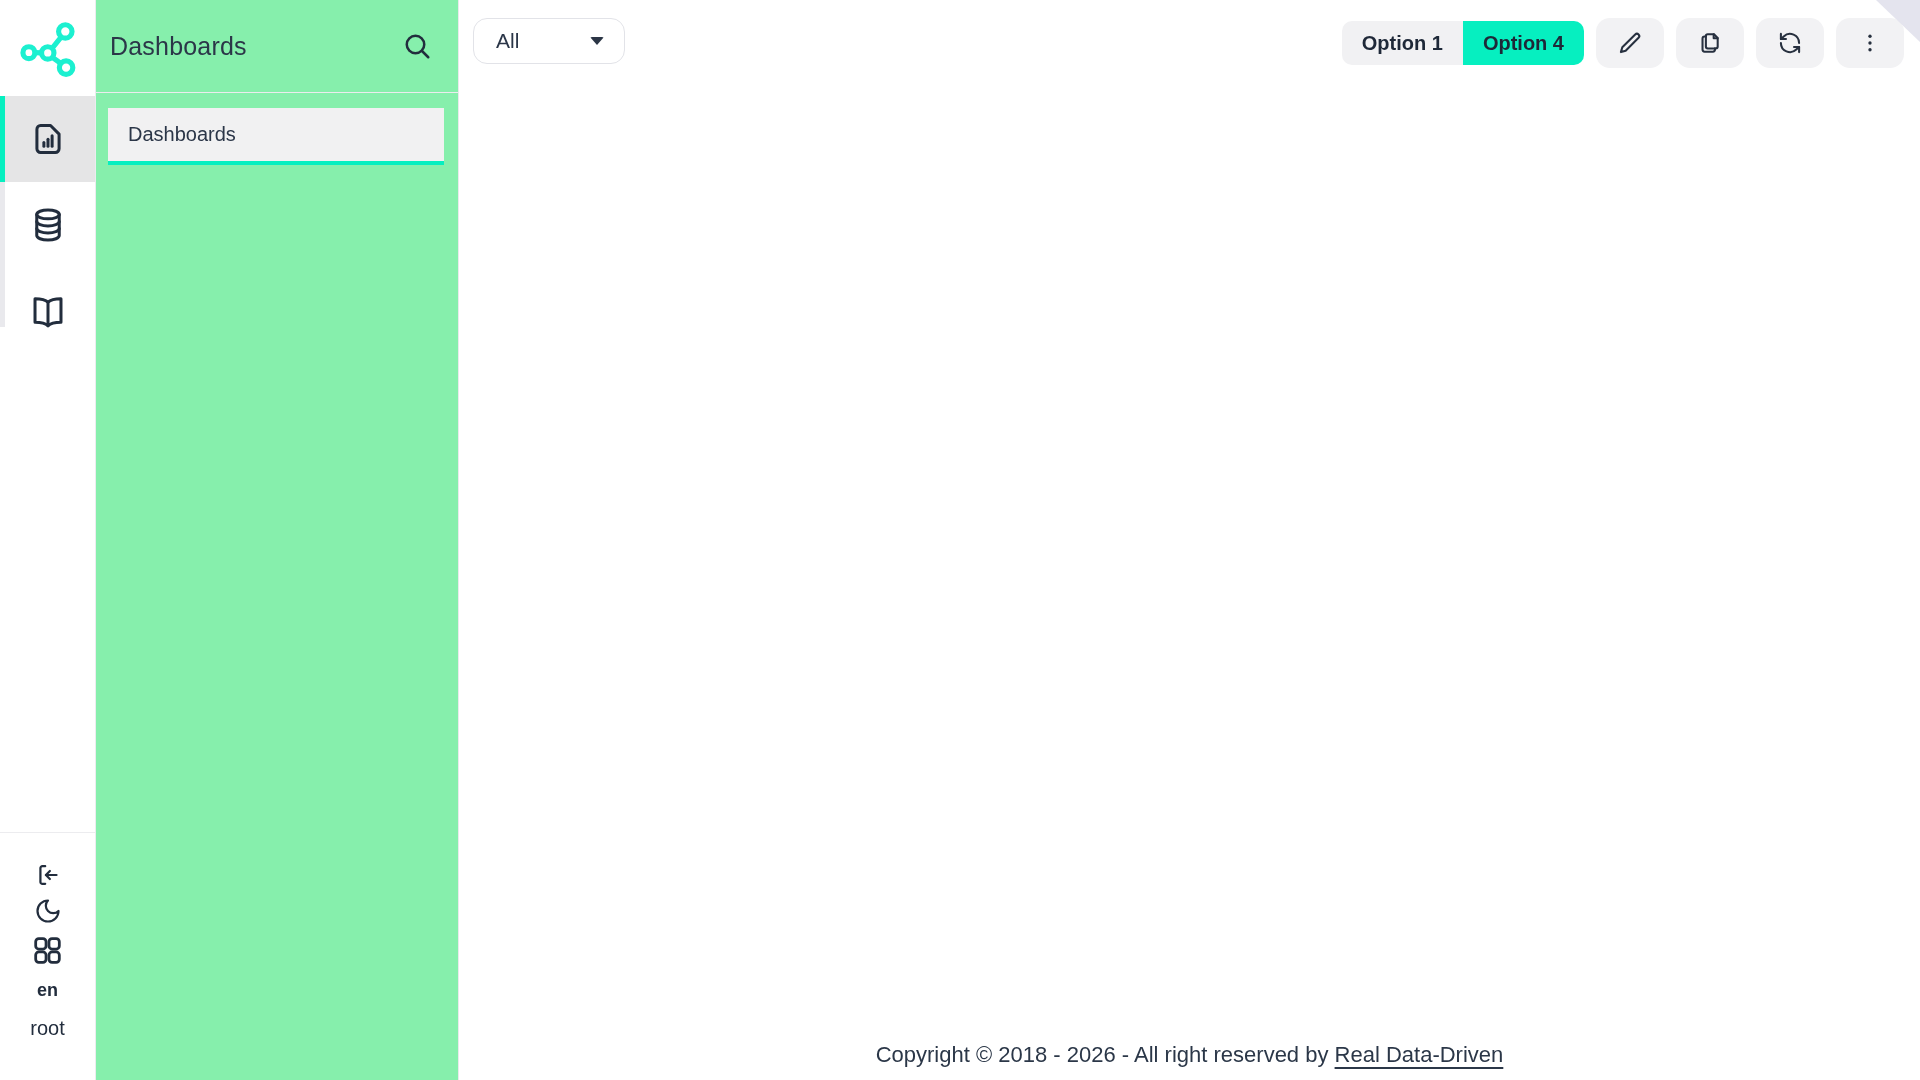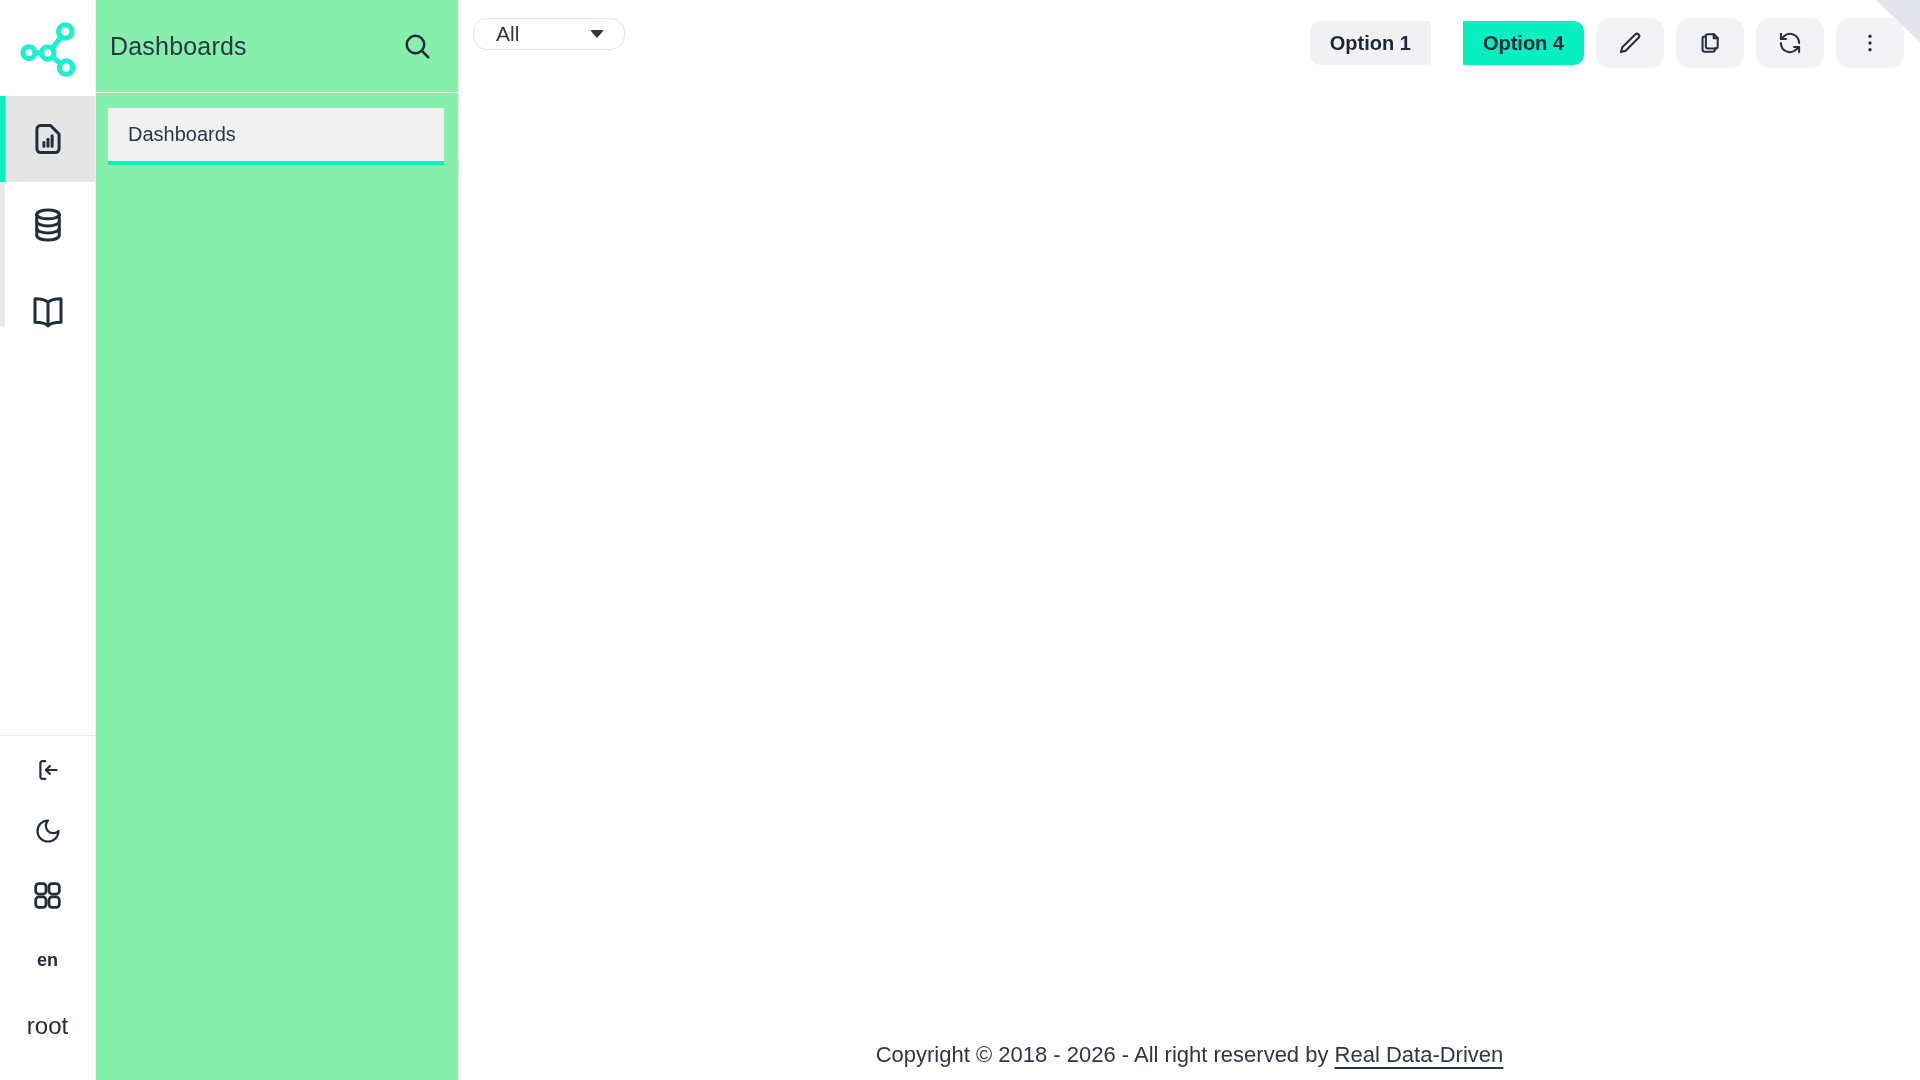--- a/index.html
+++ b/index.html
@@ -31,27 +31,27 @@
   .rail-item{
     height:86px;display:flex;align-items:center;justify-content:center;
     border-left:5px solid transparent;padding-right:5px;cursor:pointer;color:#222D3D;
   }
   .rail-item svg{width:38px;height:38px;}
   .rail-item.active{background:var(--active-item-bg);border-left-color:var(--accent);}
   .rail-thumb{position:absolute;left:0;top:182px;width:5px;height:145px;background:#E9E9ED;}
   .rail-bottom{
     margin-top:auto;border-top:1px solid var(--border);
     display:flex;flex-direction:column;align-items:center;
-    padding:20px 0 40px;gap:33px;color:#222D3D;
+    padding:28px 0 40px;gap:8px;color:#222D3D;
   }
   .rail-iconbtn{cursor:pointer;display:flex;align-items:center;justify-content:center;}
   .rail-iconbtn svg{width:28px;height:28px;}
   .rail-iconbtn.apps svg{width:35px;height:35px;}
   .rail-lang{font-size:18px;font-weight:600;margin-top:4px;cursor:pointer;}
-  .rail-user{font-size:24px;font-weight:400;margin-top:8px;cursor:pointer;}
+  .rail-user{font-size:20px;font-weight:400;margin-top:8px;cursor:pointer;}
 
   
   .panel{
     width:363px;flex-shrink:0;background:#86efac;
     border-right:1px solid #E9E9EC;display:flex;flex-direction:column;
   }
   .panel-header{
     height:93px;flex-shrink:0;border-bottom:1px solid var(--border);
     display:flex;align-items:center;justify-content:space-between;
     padding:0 26px 0 14px;
@@ -66,32 +66,32 @@
     font-size:20px;color:#2B3648;cursor:pointer;
   }
 
   
   .main{flex:1;position:relative;display:flex;flex-direction:column;background:#fff;}
   .topbar{
     display:flex;align-items:flex-start;justify-content:space-between;
     padding:18px 16px 0 14px;
   }
   .filter-select{
-    width:152px;height:32px;background:#fff;
+    width:152px;height:46px;background:#fff;
     border:1px solid #E2E3E8;border-radius:14px;
     display:flex;align-items:center;justify-content:space-between;
     padding:0 20px 0 22px;font-size:21px;color:#2B3648;cursor:pointer;
   }
   .caret-down{
     width:0;height:0;
     border-left:7px solid transparent;border-right:7px solid transparent;
     border-top:8px solid #2B3545;border-radius:2px;
   }
   .actions{display:flex;align-items:center;gap:12px;}
-  .segmented{display:flex;gap:32px;}
+  .segmented{display:flex;}
   .seg-btn{
     height:44px;padding:0 20px;display:flex;align-items:center;
     font-size:20px;font-weight:600;color:#1E2838;
     background:#F1F1F3;border-radius:10px 0 0 10px;cursor:pointer;white-space:nowrap;
   }
   .seg-btn.active{
     background:var(--accent);border-radius:0 10px 10px 0;font-weight:700;
   }
   .icon-btn{
     width:68px;height:50px;background:var(--button-bg);border-radius:14px;

